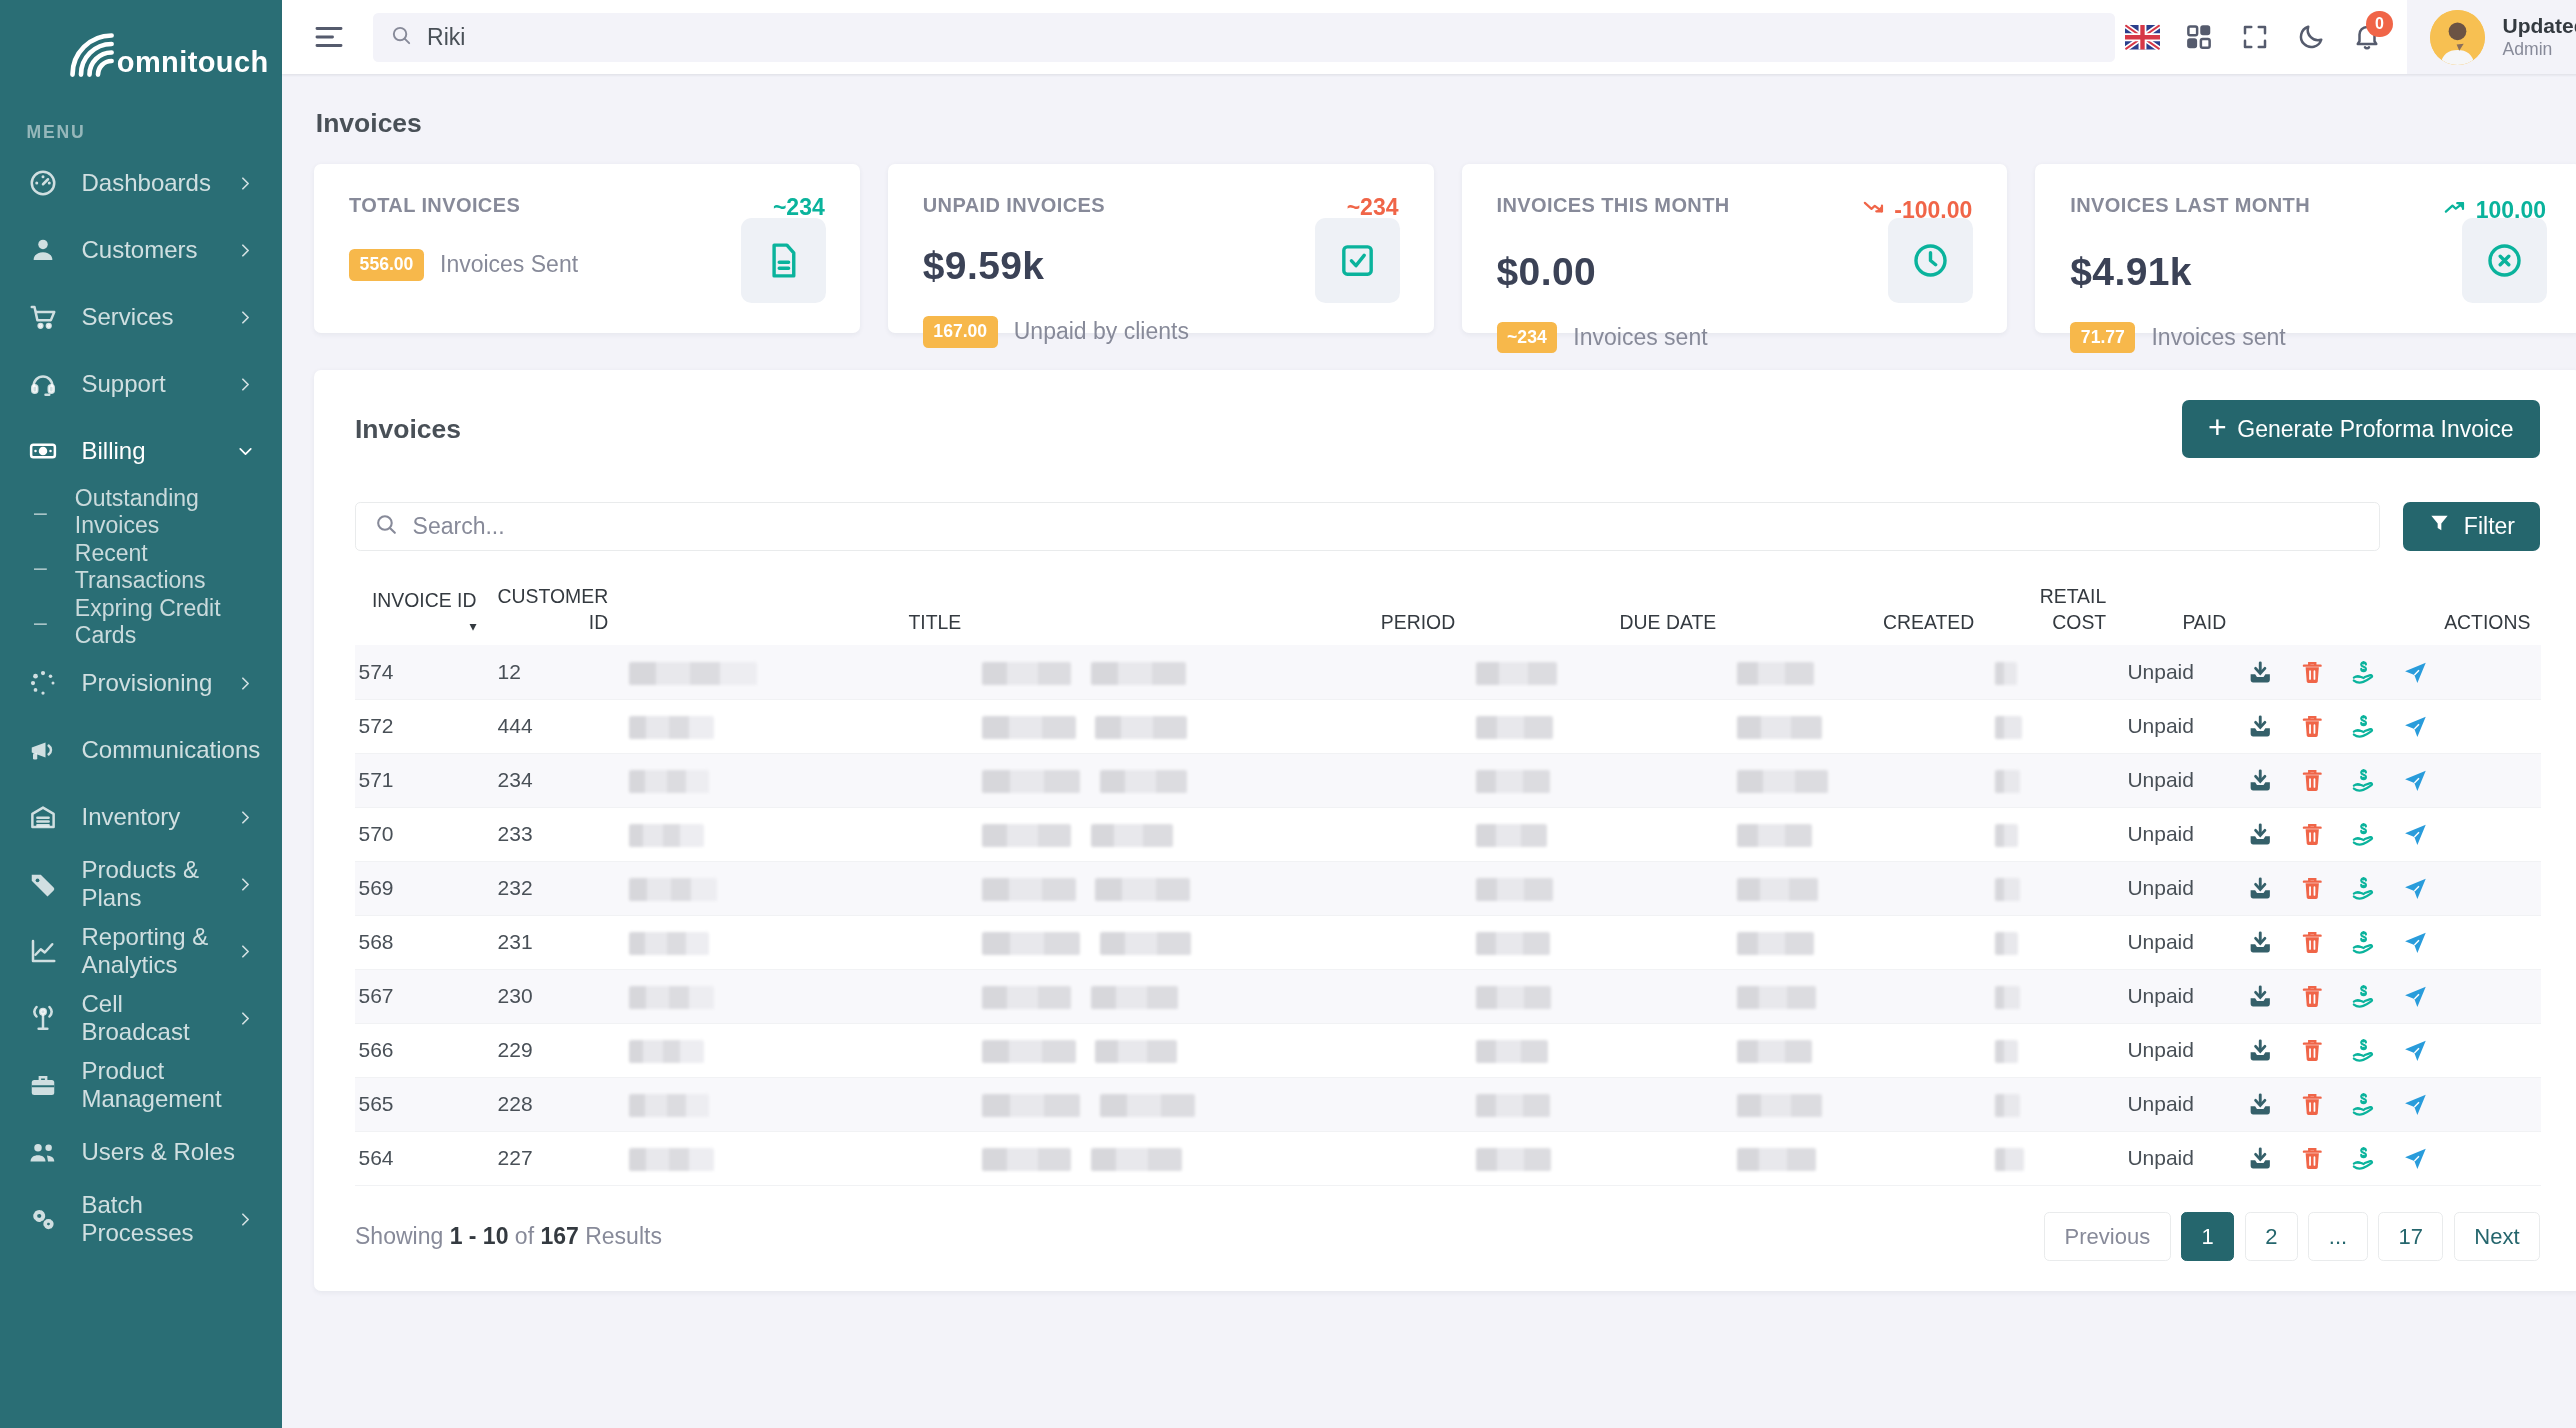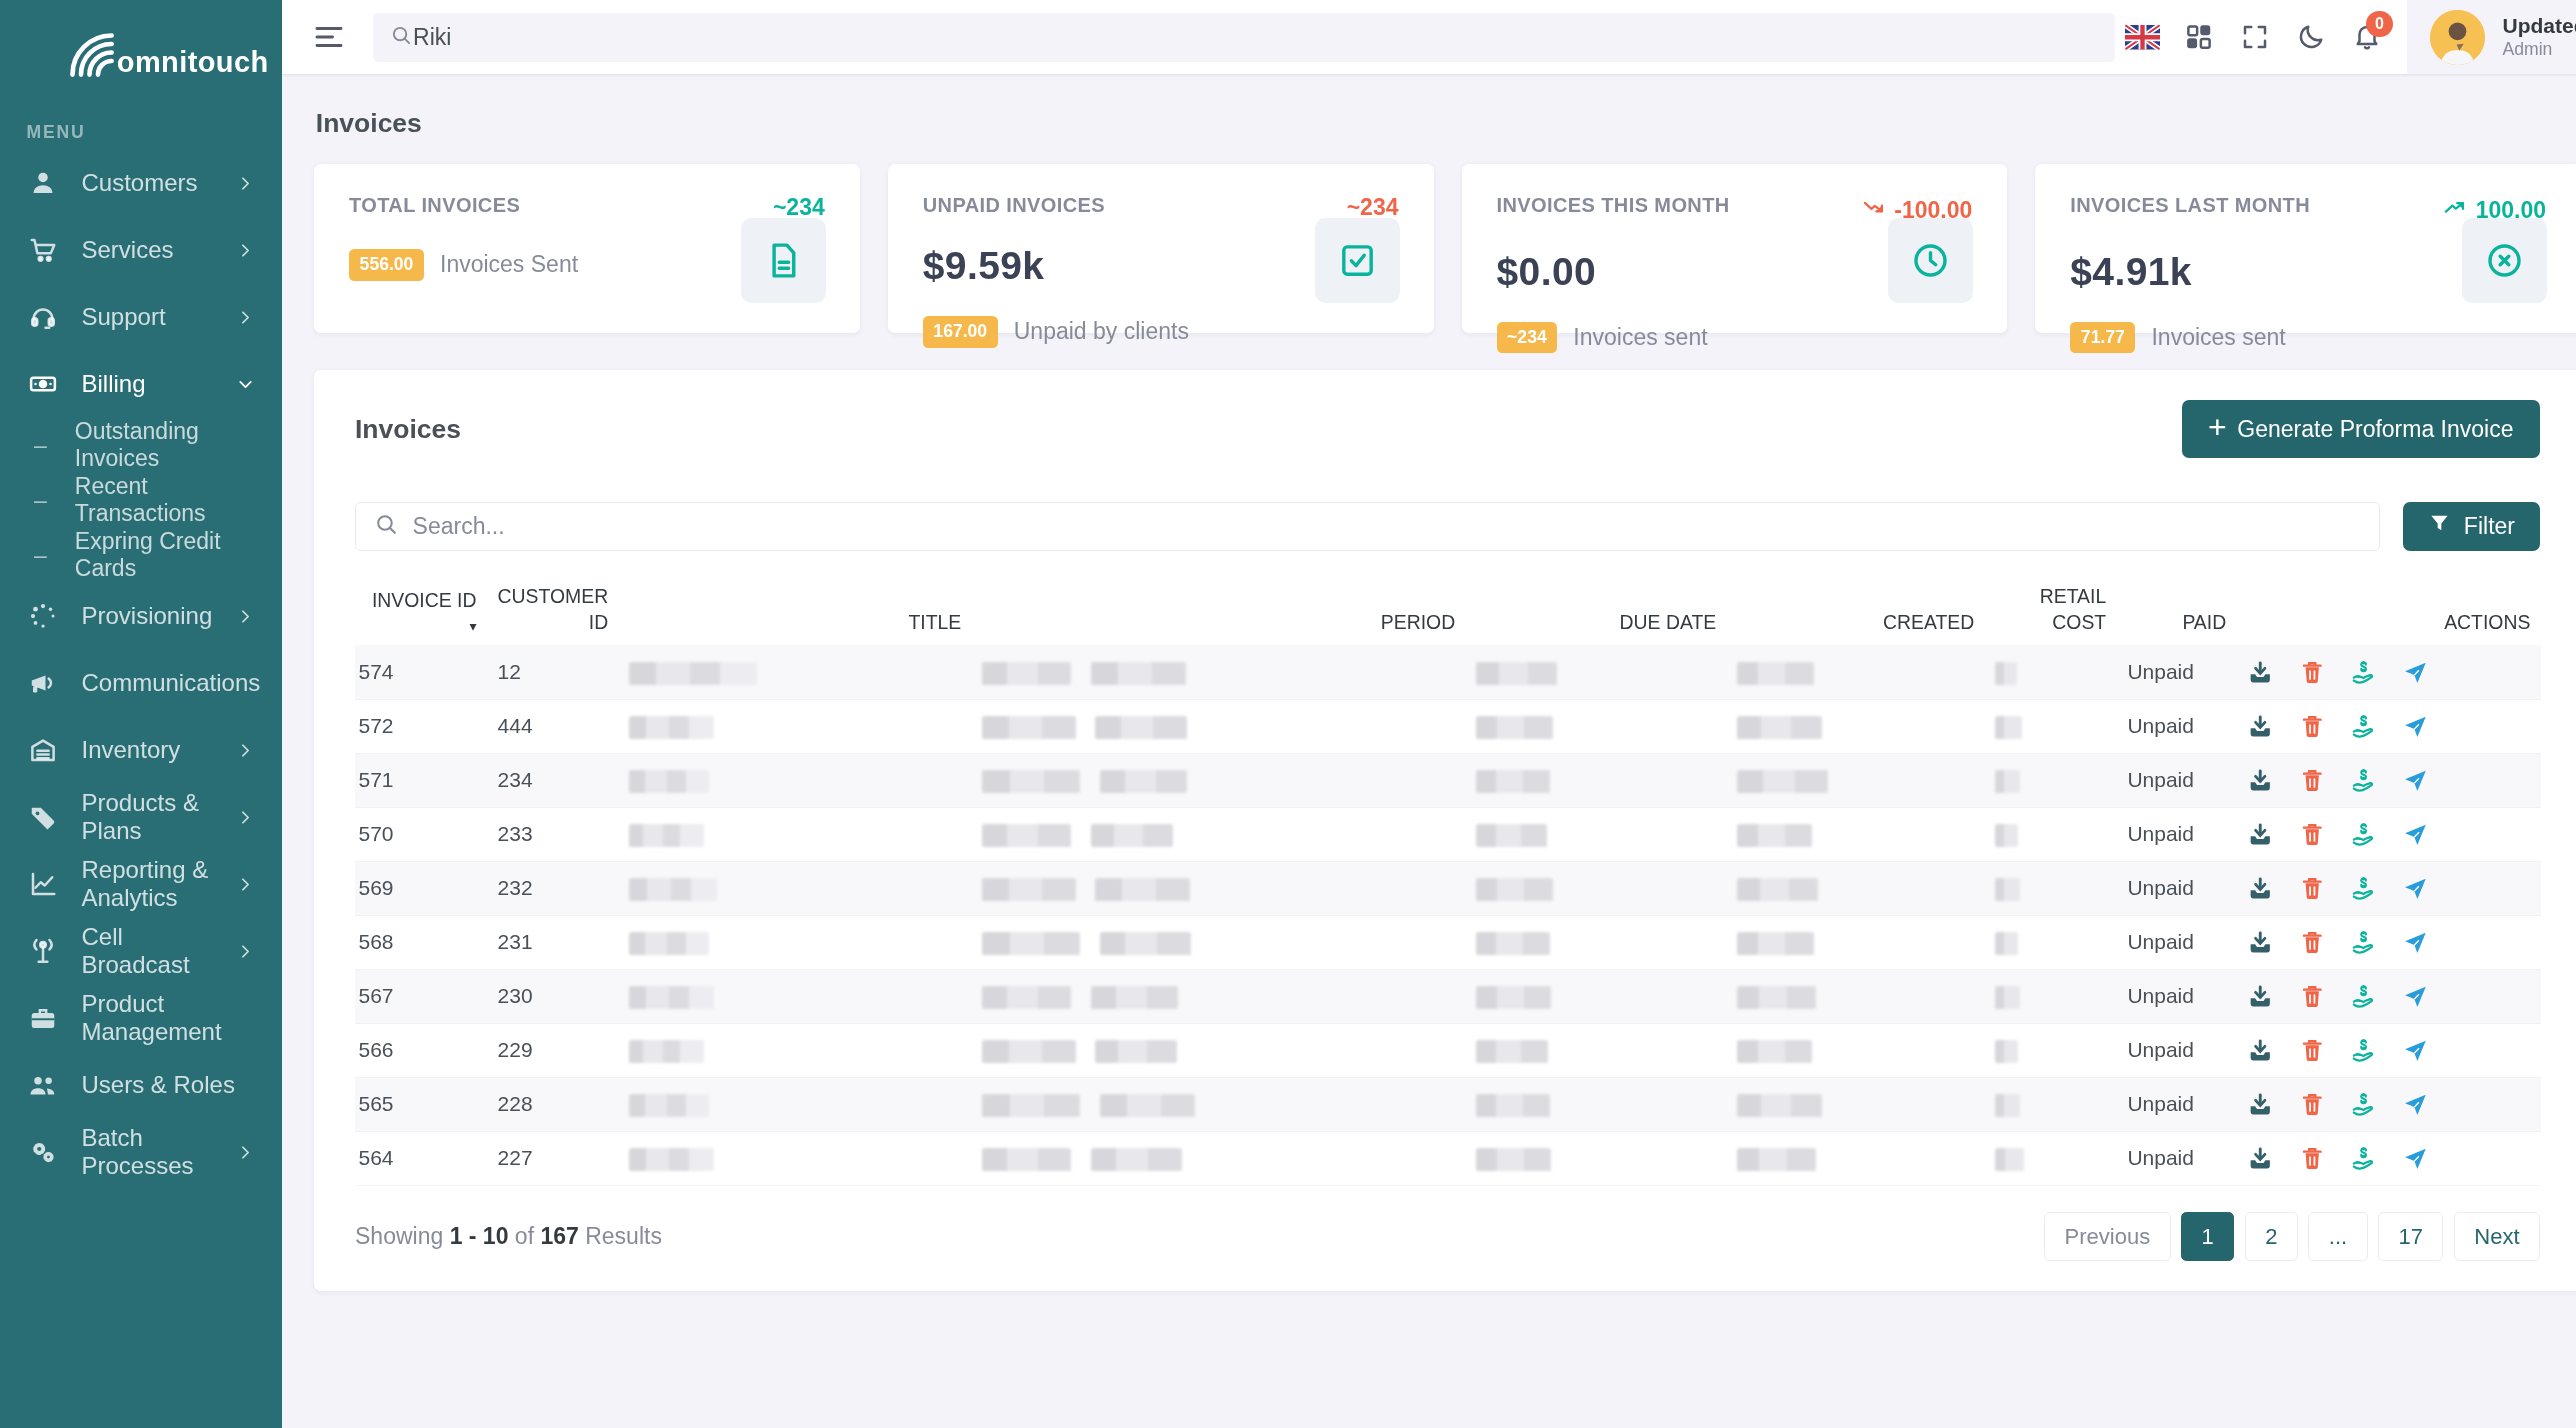--- a/index.html
+++ b/index.html
@@ -23,21 +23,21 @@
   .chev { margin-left:auto; display:flex; }
   .chev svg { width:21px; height:21px; }
   .nav-sub { display:flex; align-items:center; gap:28px; height:55px; padding:0 26.5px 0 34px; font-size:23px; color:rgba(255,255,255,.75); cursor:pointer; }
   .sub-dash { font-size:23px; color:rgba(255,255,255,.6); }
 
   
   .main { flex:1; display:flex; flex-direction:column; position:relative; }
   .topbar { height:74px; background:#fff; display:flex; align-items:center; padding-left:30px; box-shadow:0 0.9px 2.6px rgba(56,65,74,.12); flex-shrink:0; }
   .hamburger { background:none; border:none; color:#555b6d; cursor:pointer; display:flex; }
   .hamburger svg { width:34px; height:34px; }
-  .topsearch { margin-left:26.5px; width:1742px; height:49px; background:#f3f3f9; border-radius:5.3px; display:flex; align-items:center; padding:0 17.6px; color:#878a99;justify-content:center; }
+  .topsearch { margin-left:26.5px; width:1742px; height:49px; background:#f3f3f9; border-radius:5.3px; display:flex; align-items:center; gap:14px; padding:0 17.6px; color:#878a99;justify-content:center; }
   .topsearch svg { width:23px; height:23px; flex-shrink:0; }
   .topsearch input { flex:1; background:transparent; border:none; outline:none; font-size:23px; color:#495057; font-family:inherit; }
   .top-actions { margin-left:auto; display:flex; align-items:center; height:100%; }
   .top-icon-btn { width:56px; height:74px; display:flex; align-items:center; justify-content:center; background:none; border:none; color:#555b6d; cursor:pointer; position:relative; }
   .top-icon-btn svg { width:30px; height:30px; }
   .flag-btn svg { width:35px; height:26.5px; border-radius:2.6px; }
   .badge-dot { position:absolute; top:10.6px; right:1.8px; min-width:26.5px; height:26.5px; border-radius:13.2px; background:#f06548; color:#fff; font-size:16px; font-weight:700; display:flex; align-items:center; justify-content:center; padding:0 5.3px; }
   .user-chip { height:74px; background:#f3f3f9; display:flex; align-items:center; gap:17.6px; padding:0 26.5px 0 23px; margin-left:12.4px; cursor:pointer; }
   .avatar { width:55px; height:55px; border-radius:50%; background:#f7c052; overflow:hidden; flex-shrink:0; }
   .avatar svg { width:55px; height:55px; }
@@ -107,20 +107,35 @@
       <span><svg viewBox="0 0 60 60" fill="none" stroke="#fff" stroke-linecap="round">
             <path d="M10 56 A46 46 0 0 1 56 10" stroke-width="5.5"></path>
             <path d="M20 56 A36 36 0 0 1 56 20" stroke-width="5.5"></path>
             <path d="M30 56 A26 26 0 0 1 56 30" stroke-width="5.5"></path>
             <path d="M40 56 A16 16 0 0 1 56 40" stroke-width="5.5"></path>
           </svg></span>
       <span class="logo-text">omnitouch</span>
     </div>
     <div class="menu-label">MENU</div>
     <nav id="sidebar-menu">
+        <div class="nav-item">
+          <span class="nav-ico">
+            <svg viewBox="0 0 24 24" fill="none" stroke="currentColor" stroke-width="2" stroke-linecap="round" stroke-linejoin="round">
+              <circle cx="12" cy="12" r="9"></circle>
+              <path d="M12 13l4-4"></path>
+              <path d="M7 12h.01M12 7v.01M17 12h.01" stroke-width="2.4"></path>
+            </svg>
+          </span>
+          <span class="nav-label">Dashboards</span>
+          <span class="chev">
+            <svg viewBox="0 0 24 24" fill="none" stroke="currentColor" stroke-width="2" stroke-linecap="round" stroke-linejoin="round">
+              <path d="M9 6l6 6-6 6"></path>
+            </svg>
+          </span>
+        </div>
         <div class="nav-item">
           <span class="nav-ico">
             <svg viewBox="0 0 24 24" fill="currentColor">
               <circle cx="12" cy="7.5" r="3.8"></circle>
               <path d="M4.5 20c0-4 3.4-6.2 7.5-6.2s7.5 2.2 7.5 6.2z"></path>
             </svg>
           </span>
           <span class="nav-label">Customers</span>
           <span class="chev">
             <svg viewBox="0 0 24 24" fill="none" stroke="currentColor" stroke-width="2" stroke-linecap="round" stroke-linejoin="round">

